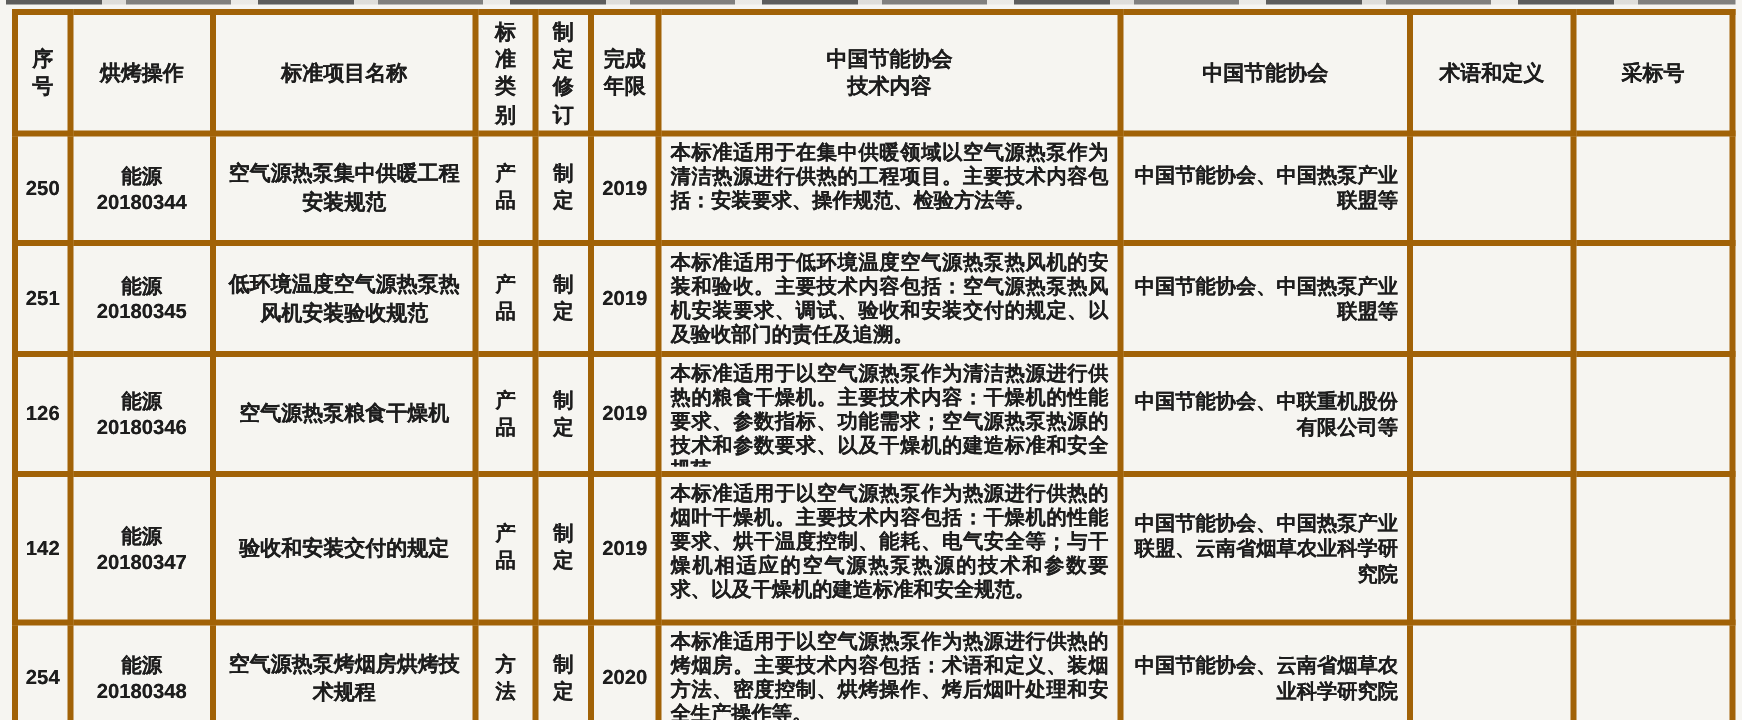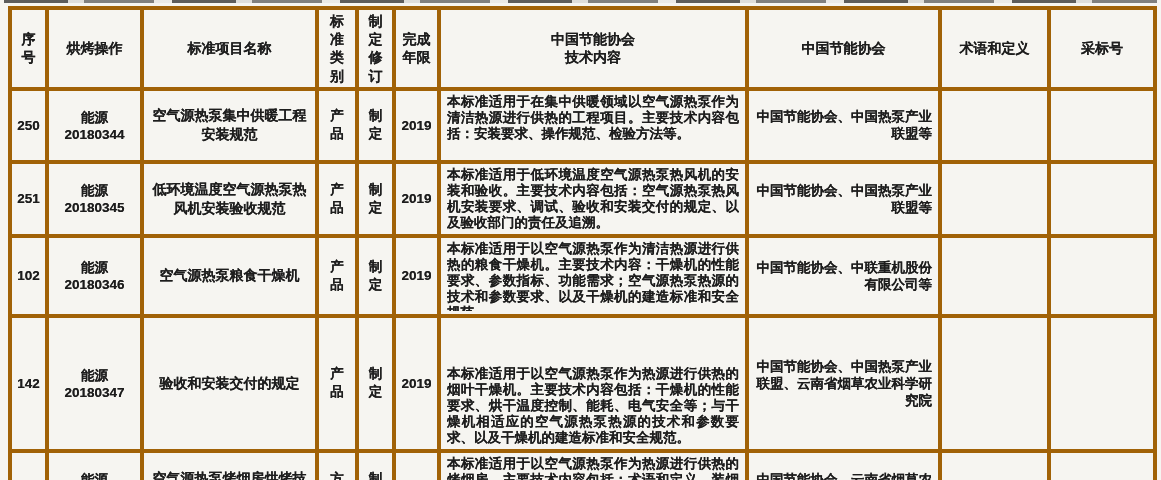--- a/index.html
+++ b/index.html
@@ -45,21 +45,21 @@
   tbody tr:nth-child(4) { height: 99px; }
   tbody tr:nth-child(5) { height: 73px; }
 
   td.center  { text-align: center; vertical-align: middle; font-size: 13.5px; }
   td.name    { text-align: center; vertical-align: middle; font-size: 14px; line-height: 1.35; }
   td.scope   { text-align: justify; vertical-align: top; font-size: 13.5px; line-height: 16px; padding: 3px 6px; }
   td.scope .clip { overflow: hidden; }
   tbody tr:nth-child(1) td.scope .clip { max-height: 64px; }
   tbody tr:nth-child(2) td.scope .clip { max-height: 66px; }
   tbody tr:nth-child(3) td.scope .clip { max-height: 70px; }
-  tbody tr:nth-child(4) td.scope .clip { max-height: 92px; margin-top: 45px; }
+  tbody tr:nth-child(4) td.scope .clip { max-height: 92px; }
   tbody tr:nth-child(5) td.scope .clip { max-height: 66px; }
   td.drafters { text-align: right; vertical-align: middle; font-size: 13.5px; line-height: 17px; padding: 2px 6px; }
   td.empty { vertical-align: middle; }
 </style>
 </head>
 <body>
 
 <div class="scan-top"></div>
 
 <table class="standards">
@@ -116,21 +116,21 @@
       <td class="center">制定</td>
       <td class="center">2019</td>
       <td class="scope">
           <div class="clip">本标准适用于低环境温度空气源热泵热风机的安装和验收。主要技术内容包括：空气源热泵热风机安装要求、调试、验收和安装交付的规定、以及验收部门的责任及追溯。</div>
         </td>
       <td class="drafters">中国节能协会、中国热泵产业联盟等</td>
       <td class="empty"></td>
       <td class="empty"></td>
     </tr>
     <tr>
-      <td class="center">102</td>
+      <td class="center">126</td>
       <td class="center">能源20180346</td>
       <td class="name">空气源热泵粮食干燥机</td>
       <td class="center">产品</td>
       <td class="center">制定</td>
       <td class="center">2019</td>
       <td class="scope">
           <div class="clip">本标准适用于以空气源热泵作为清洁热源进行供热的粮食干燥机。主要技术内容：干燥机的性能要求、参数指标、功能需求；空气源热泵热源的技术和参数要求、以及干燥机的建造标准和安全规范。</div>
         </td>
       <td class="drafters">中国节能协会、中联重机股份有限公司等</td>
       <td class="empty"></td>

